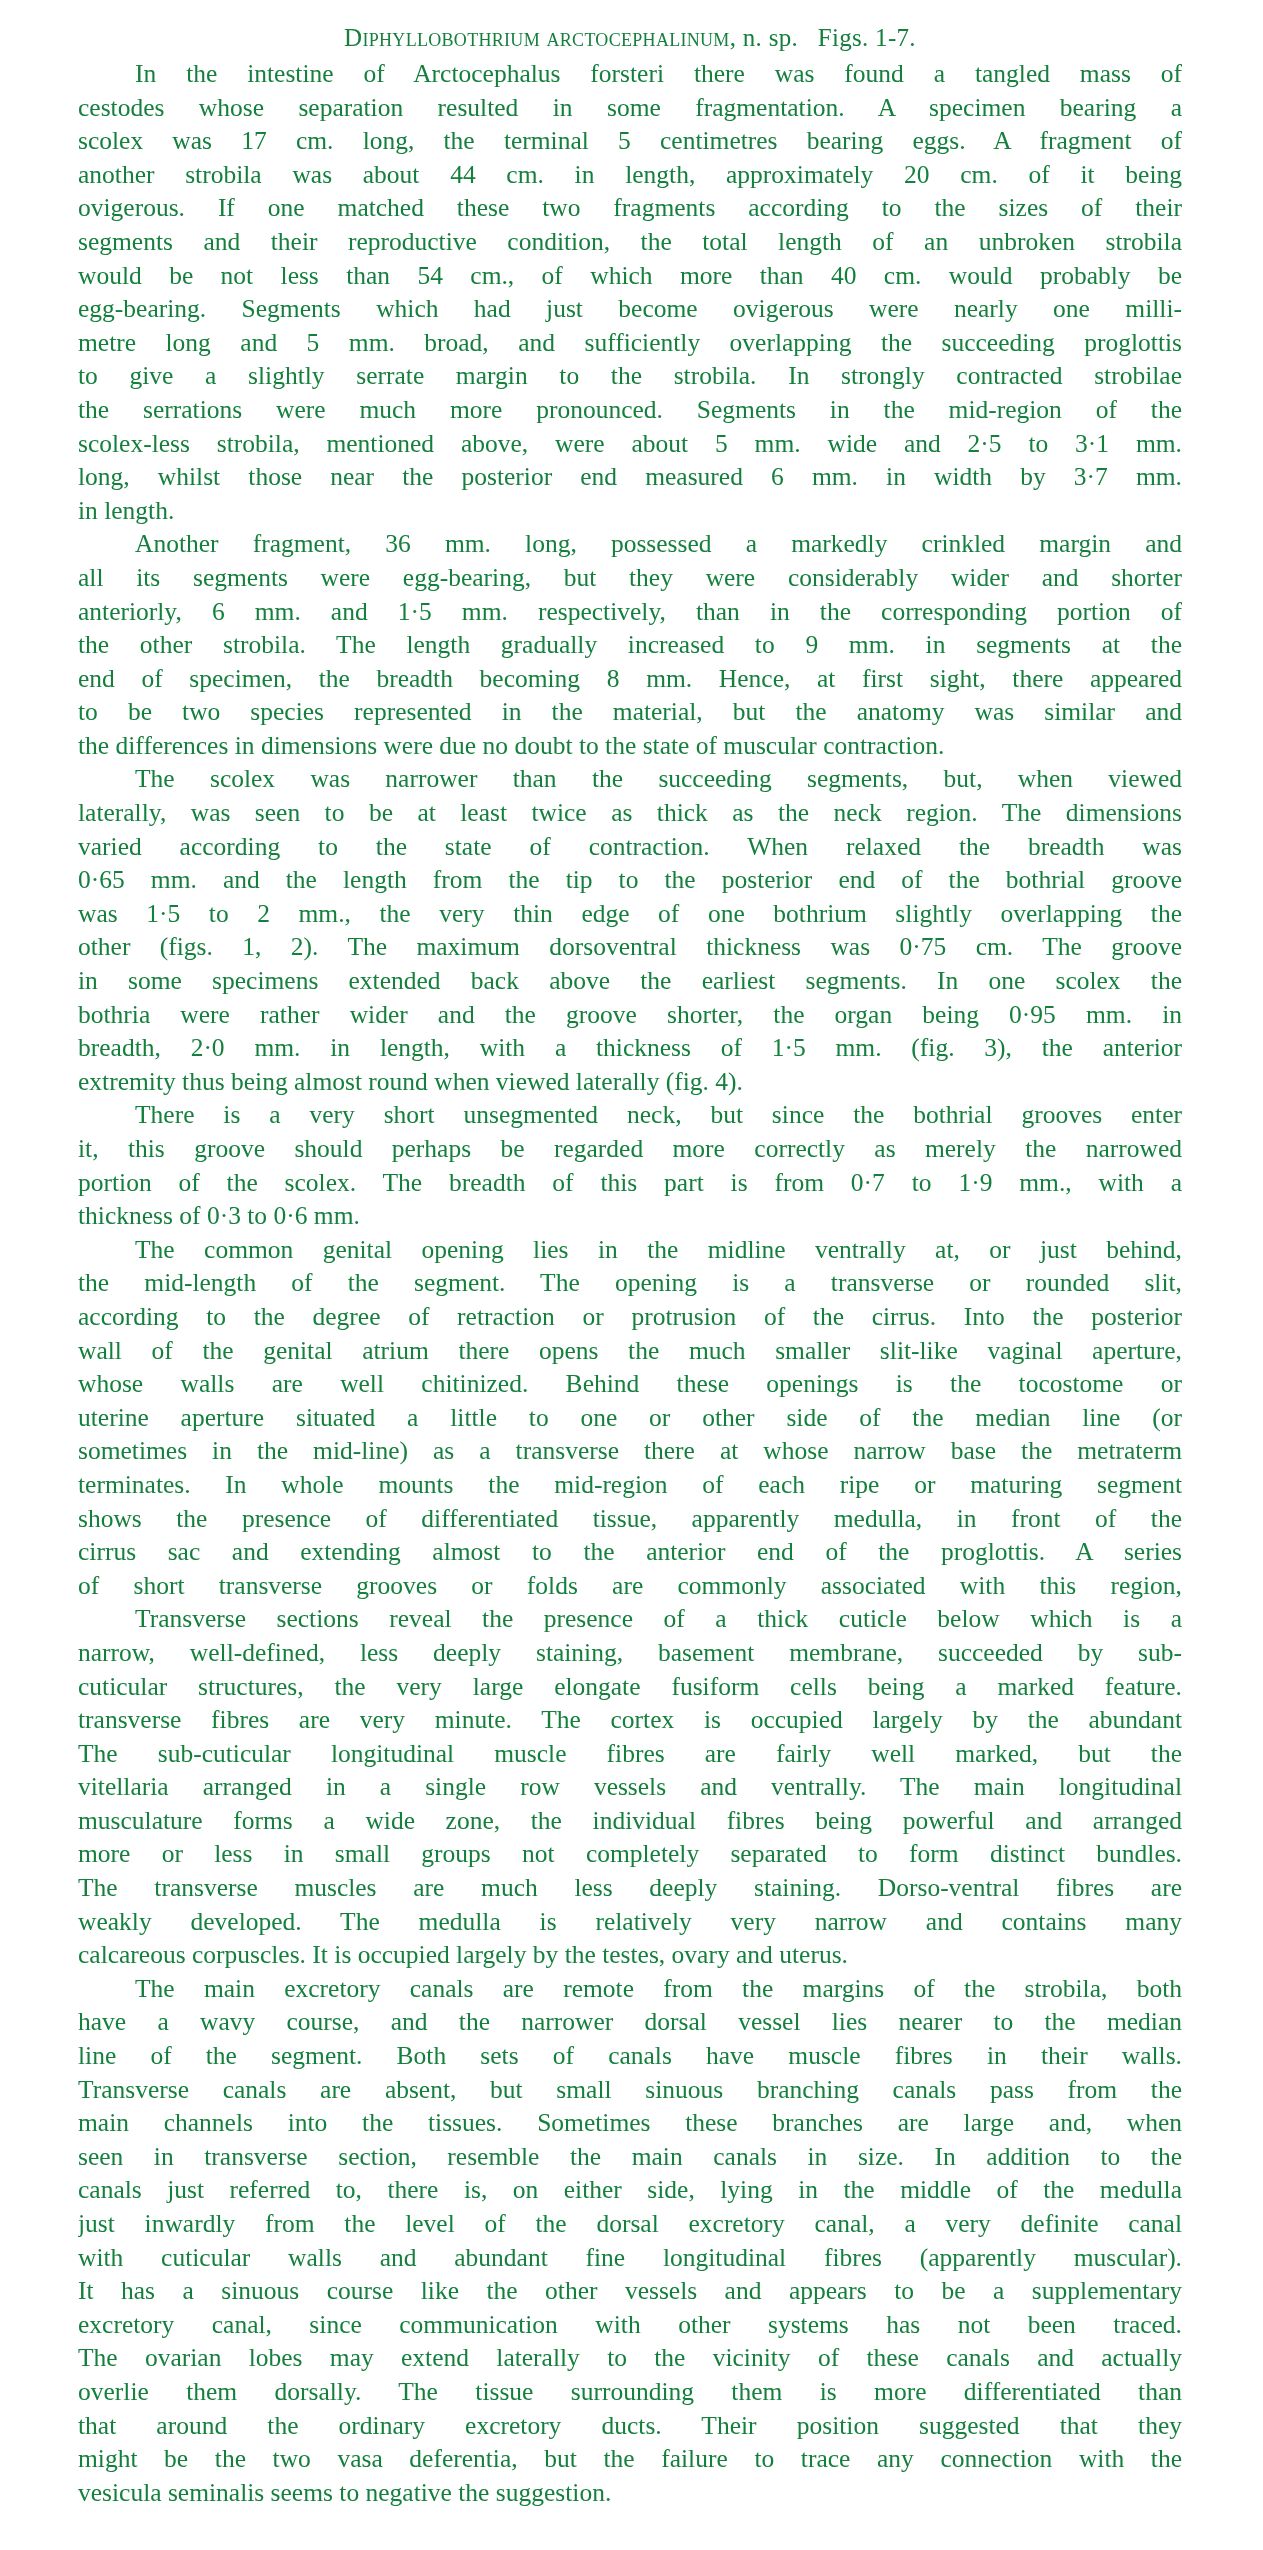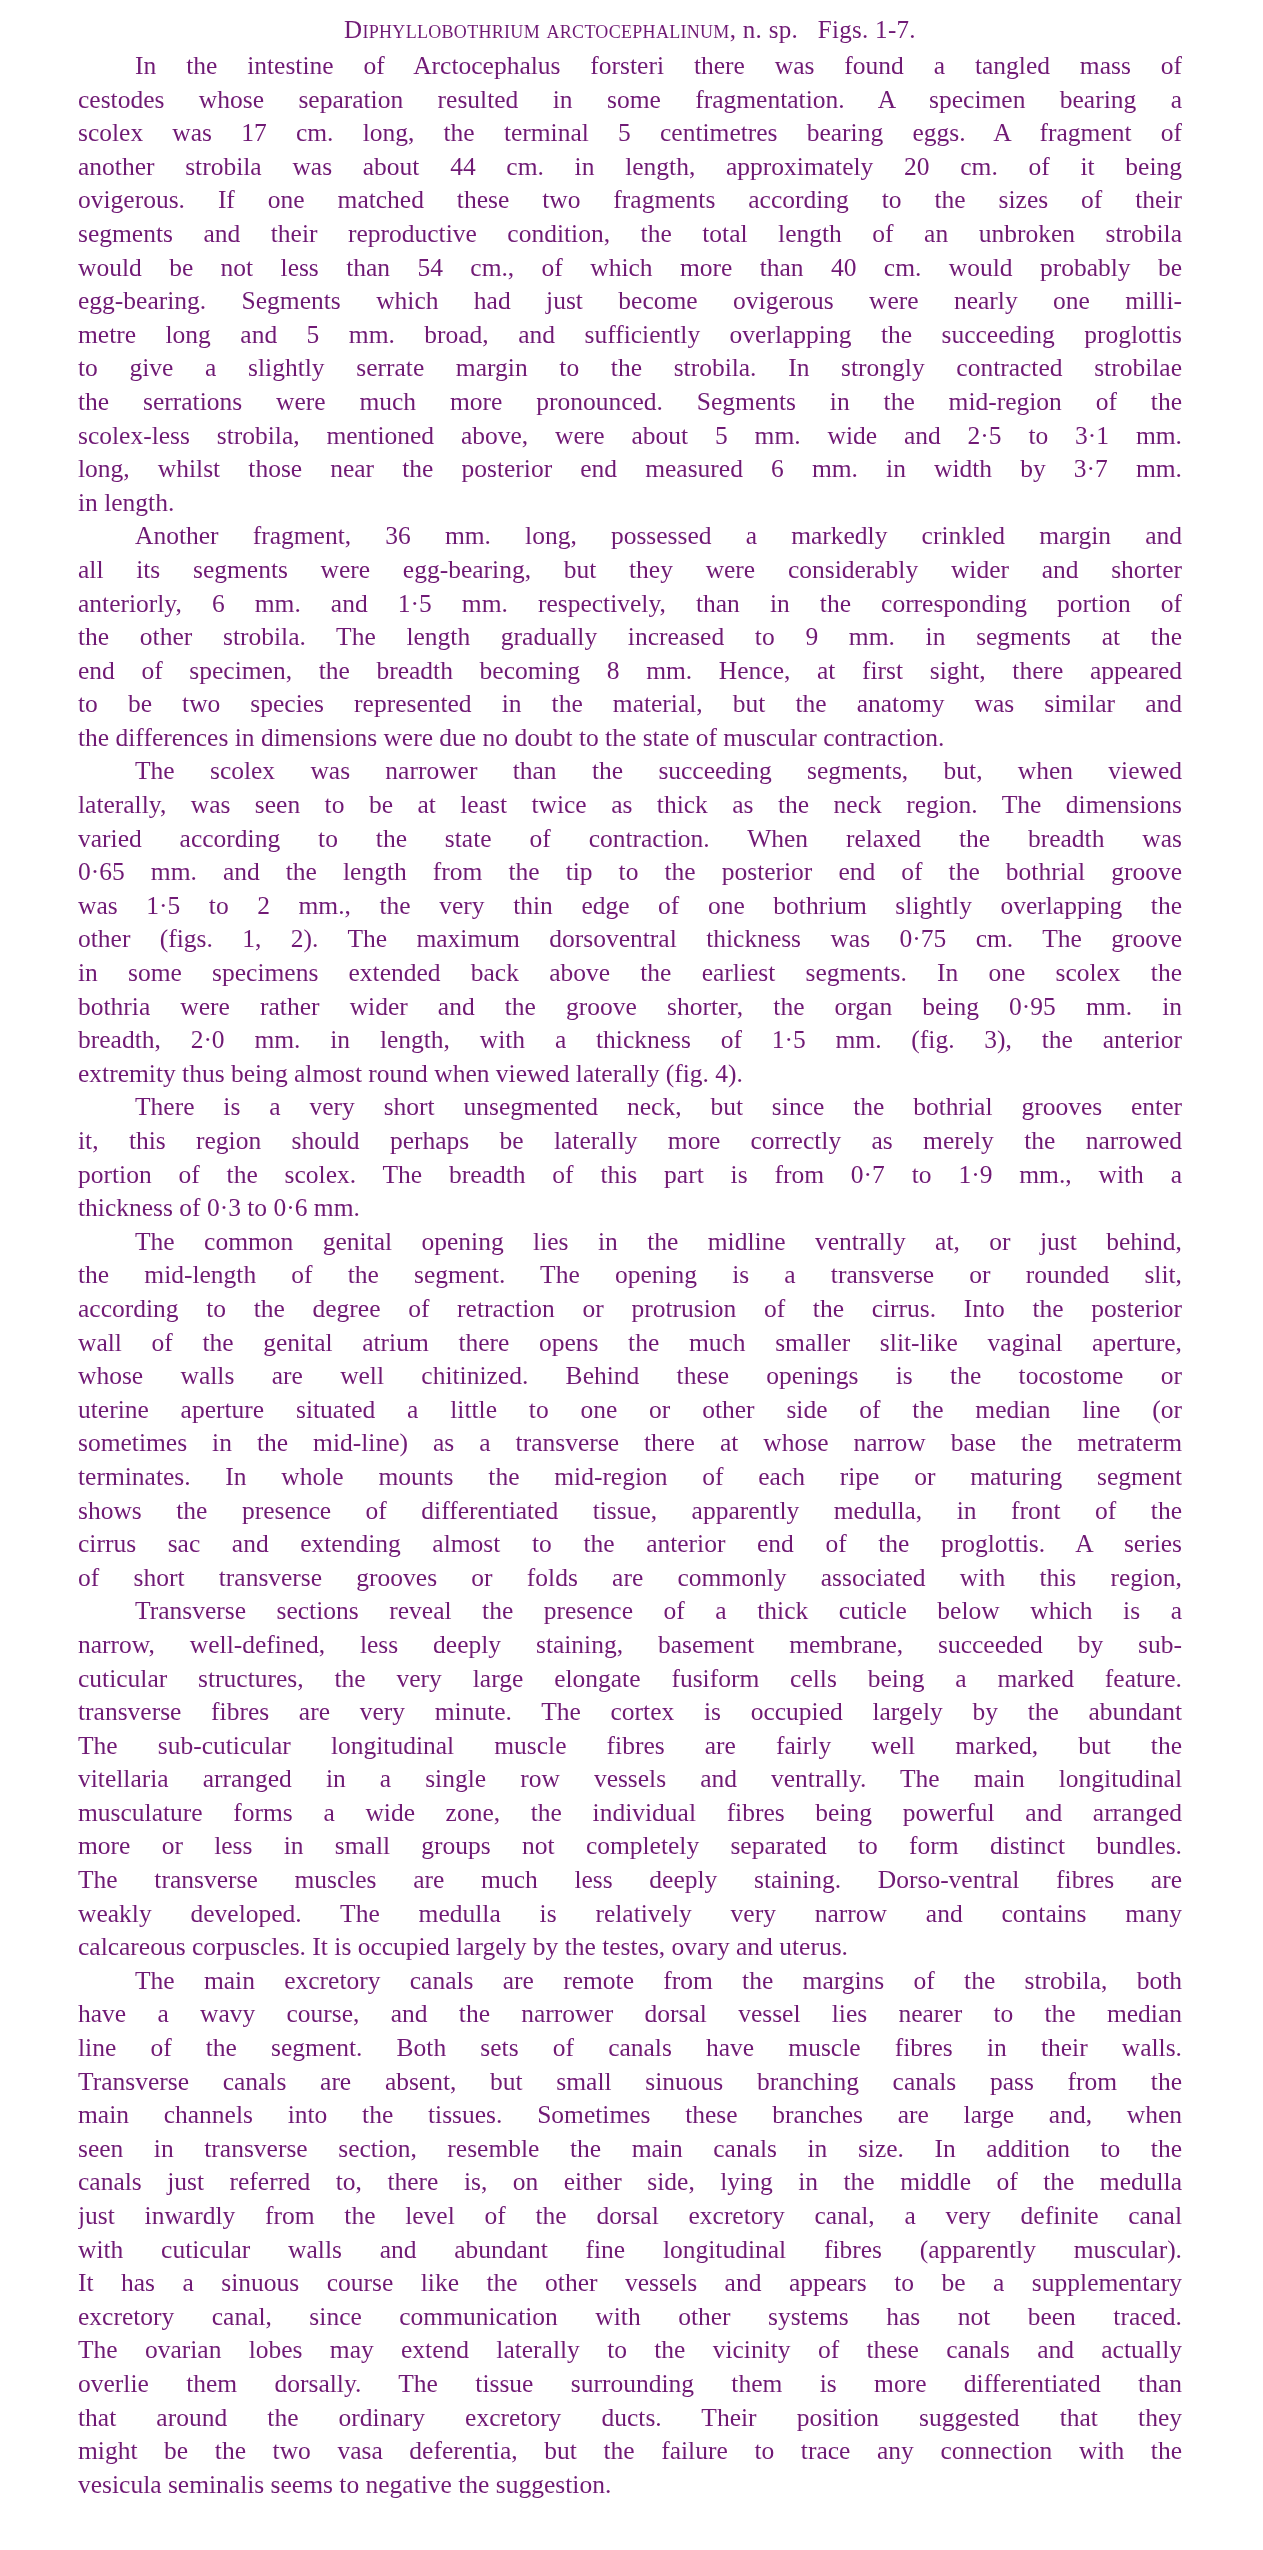--- a/index.html
+++ b/index.html
@@ -1,20 +1,20 @@
 <!DOCTYPE html>
 <html><head>
 <meta charset="utf-8">
 <style>
   html, body { margin: 0; padding: 0; background: #ffffff; }
   body { width: 1263px; height: 2550px; overflow: hidden; position: relative; }
   .page {
-    position: absolute; left: 78px; top: 12px; width: 1104px;
+    position: absolute; left: 78px; top: 20px; width: 1104px;
     font-family: "Liberation Serif", "DejaVu Serif", serif;
-    color: #701a75; font-size: 25.5px;
+    color: #15803d; font-size: 25.5px;
   }
   .title {
     text-align: center; height: 36px; line-height: 36px;
     font-size: 25px; letter-spacing: 0.3px; margin-bottom: 1px;
   }
   .title .sc { font-variant: small-caps; }
   .line {
     height: 33.6px; line-height: 33.6px; white-space: nowrap;
     text-align: justify; text-align-last: justify;
     overflow: hidden;
@@ -66,21 +66,21 @@
         <div class="line">0·65 mm. and the length from the tip to the posterior end of the bothrial groove</div>
         <div class="line">was 1·5 to 2 mm., the very thin edge of one bothrium slightly overlapping the</div>
         <div class="line">other (figs. 1, 2).  The maximum dorsoventral thickness was 0·75 cm.  The groove</div>
         <div class="line">in some specimens extended back above the earliest segments.  In one scolex the</div>
         <div class="line">bothria were rather wider and the groove shorter, the organ being 0·95 mm. in</div>
         <div class="line">breadth, 2·0 mm. in length, with a thickness of 1·5 mm. (fig. 3), the anterior</div>
         <div class="line last">extremity thus being almost round when viewed laterally (fig. 4).</div>
       </div>
       <div>
         <div class="line indent">There is a very short unsegmented neck, but since the bothrial grooves enter</div>
-        <div class="line">it, this region should perhaps be laterally more correctly as merely the narrowed</div>
+        <div class="line">it, this groove should perhaps be regarded more correctly as merely the narrowed</div>
         <div class="line">portion of the scolex.  The breadth of this part is from 0·7 to 1·9 mm., with a</div>
         <div class="line last">thickness of 0·3 to 0·6 mm.</div>
       </div>
       <div>
         <div class="line indent">The common genital opening lies in the midline ventrally at, or just behind,</div>
         <div class="line">the mid-length of the segment.  The opening is a transverse or rounded slit,</div>
         <div class="line">according to the degree of retraction or protrusion of the cirrus.  Into the posterior</div>
         <div class="line">wall of the genital atrium there opens the much smaller slit-like vaginal aperture,</div>
         <div class="line">whose walls are well chitinized.  Behind these openings is the tocostome or</div>
         <div class="line">uterine aperture situated a little to one or other side of the median line (or</div>

